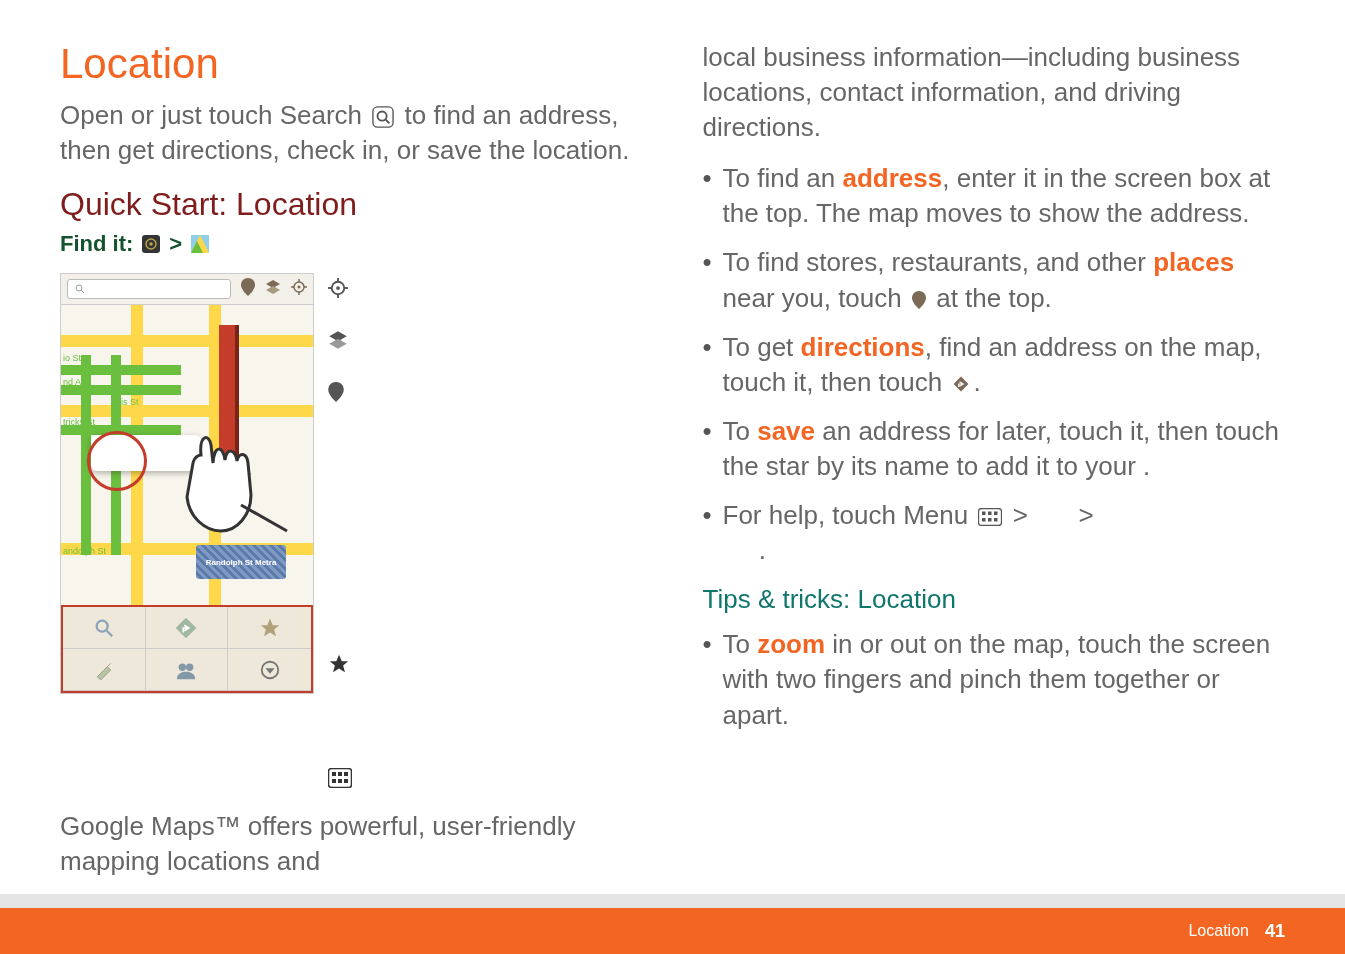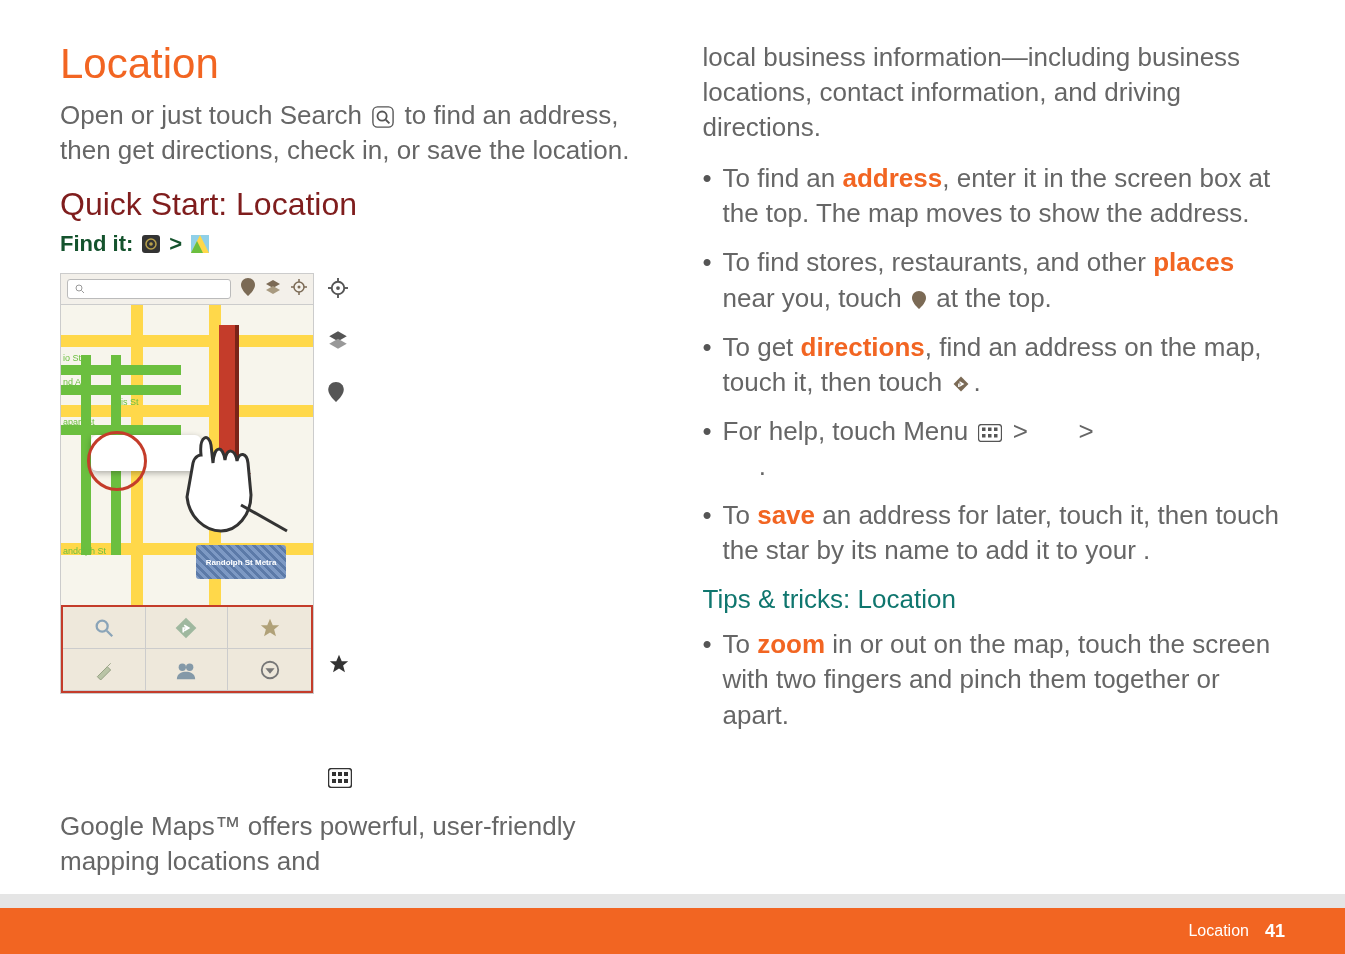--- a/index.html
+++ b/index.html
@@ -286,21 +286,21 @@
 
           <div class="green-h" style="left:0;top:60px;width:120px;"></div>
           <div class="green-h" style="left:0;top:80px;width:120px;"></div>
           <div class="green-h" style="left:0;top:120px;width:120px;"></div>
           <div class="green-v" style="left:20px;top:50px;height:200px;"></div>
           <div class="green-v" style="left:50px;top:50px;height:200px;"></div>
 
           <div class="street-label" style="left:2px;top:48px;">io St</div>
           <div class="street-label" style="left:2px;top:72px;">nd Ave</div>
           <div class="street-label" style="left:2px;top:92px;margin-left:48px;">nois St</div>
-          <div class="street-label" style="left:2px;top:112px;">apart St</div>
+          <div class="street-label" style="left:2px;top:112px;">tricks St</div>
           <div class="street-label" style="left:2px;top:241px;">andolph St</div>
 
           <div class="popup-bubble"></div>
           <div class="target-circle"></div>
 
           <div class="big-arrow-down">
             <div class="shaft"></div>
               <div class="head"></div>
           </div>
 
@@ -417,39 +417,39 @@
       </li>
       <li>
         <span>To get </span><span class="em">directions</span><span>, find an address on the map, touch it, then touch </span><span class="icon-inline">
             <svg width="18" height="18" viewBox="0 0 24 24">
               <rect x="5" y="5" width="14" height="14" transform="rotate(45 12 12)" fill="#7b6a55"></rect>
               <path d="M10 9 L15 12 L10 15 M15 12 L9 12 L9 16" stroke="#fff" stroke-width="1.6" fill="none"></path>
             </svg>
           </span><span>.</span>
       </li>
       <li>
+        <span>To </span><span class="em">save</span><span> an address for later, touch it, then touch the star by its name to add it to your </span><span>.</span>
+      </li>
+      <li>
         <span>For help, touch Menu </span><span class="icon-inline">
             <svg width="24" height="18" viewBox="0 0 24 18">
               <rect x="0.5" y="0.5" width="23" height="17" rx="3" fill="none" stroke="#555" stroke-width="1.3"></rect>
               <rect x="4" y="3.5" width="3.5" height="3.5" fill="#555"></rect>
               <rect x="10" y="3.5" width="3.5" height="3.5" fill="#555"></rect>
               <rect x="16" y="3.5" width="3.5" height="3.5" fill="#555"></rect>
               <rect x="4" y="10" width="3.5" height="3.5" fill="#555"></rect>
               <rect x="10" y="10" width="3.5" height="3.5" fill="#555"></rect>
               <rect x="16" y="10" width="3.5" height="3.5" fill="#555"></rect>
             </svg>
           </span>
         <span>&gt;</span>
         &nbsp;&nbsp;&nbsp;&nbsp;&nbsp;
         <span>&gt;</span>
         <br>&nbsp;&nbsp;&nbsp;&nbsp;&nbsp;<span>.</span>
       </li>
-      <li>
-        <span>To </span><span class="em">save</span><span> an address for later, touch it, then touch the star by its name to add it to your </span><span>.</span>
-      </li>
     </ul>
 
     <p class="plain">Tips &amp; tricks: Location</p>
 
     <ul class="bullet-list">
       <li>
         <span>To </span><span class="em">zoom</span><span> in or out on the map, touch the screen with two fingers and pinch them together or apart.</span>
       </li>
     </ul>
   </div>

